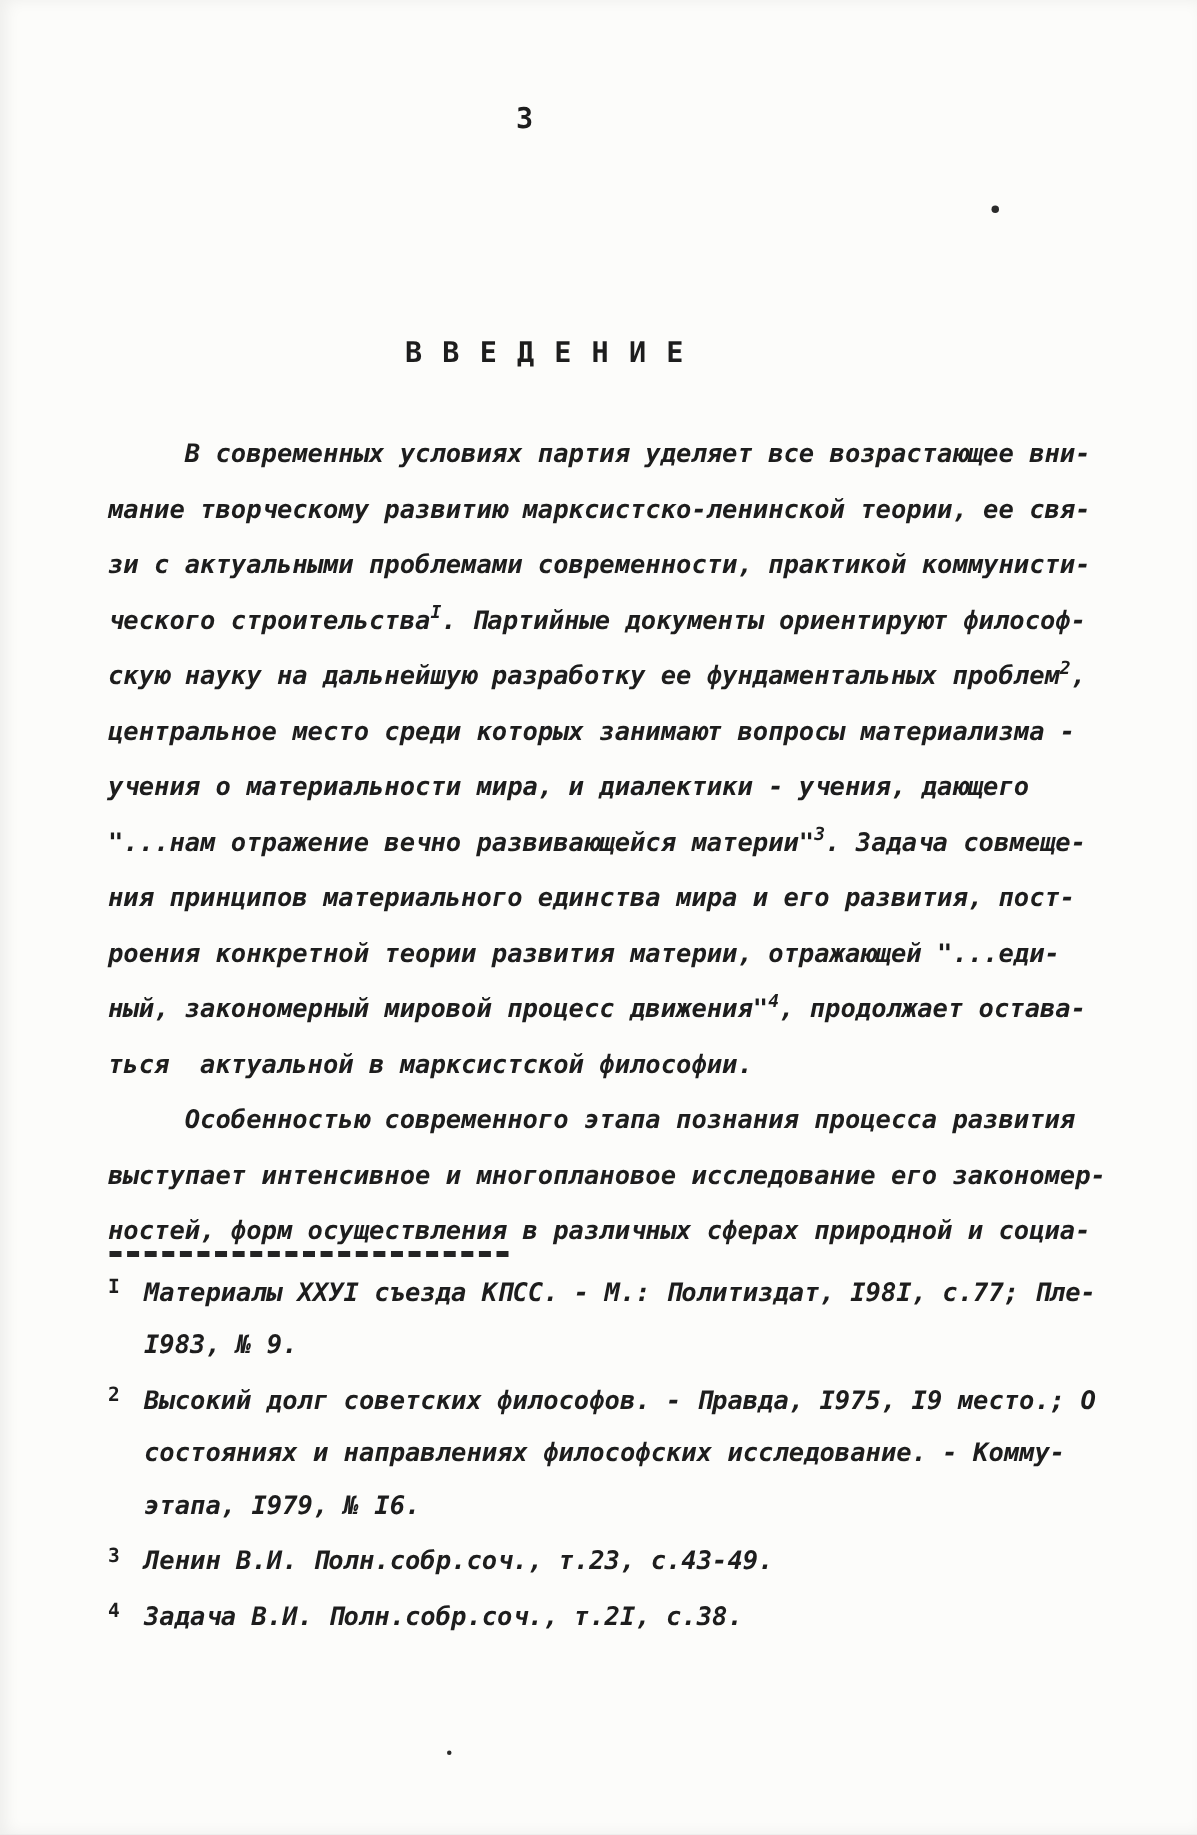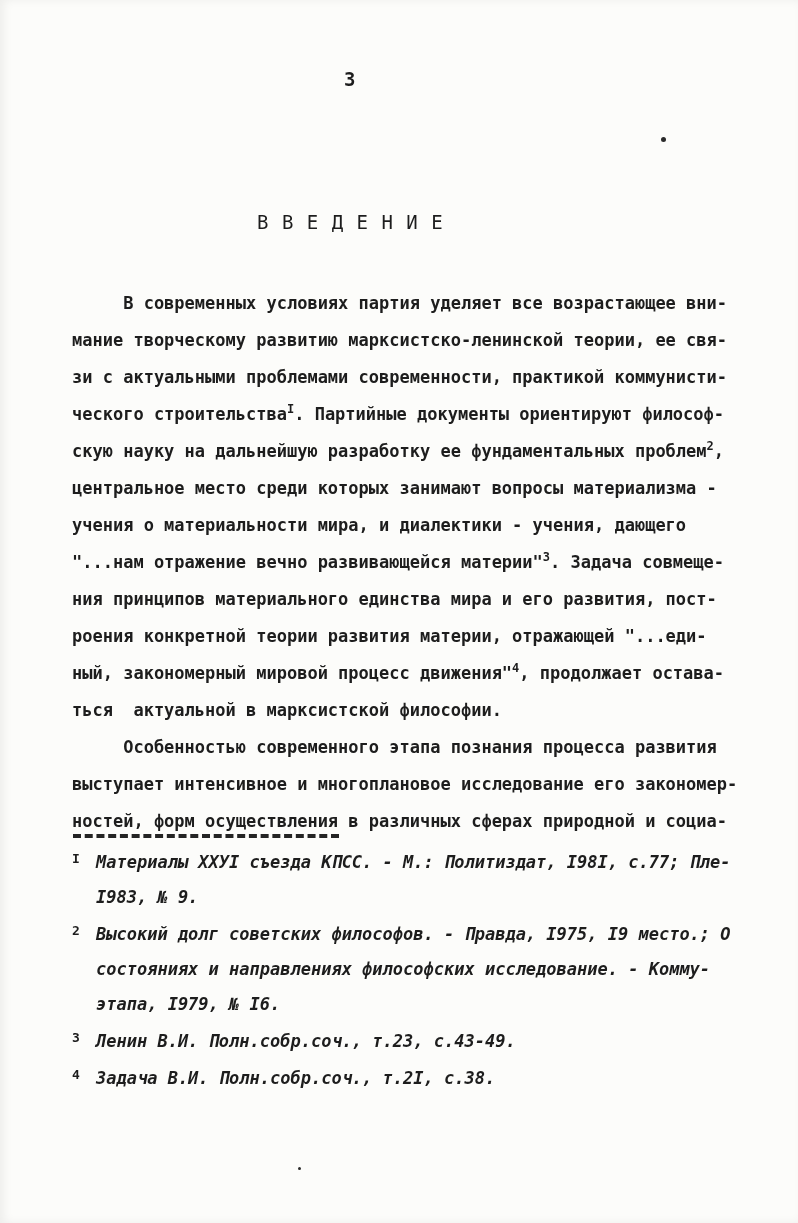--- a/index.html
+++ b/index.html
@@ -22,37 +22,38 @@
   .page-number {
     position: absolute;
     top: 68px;
     left: 344px;
     font-size: 19px;
   }
   .heading {
     position: absolute;
     top: 211px;
     left: 257px;
-    margin: 0;
+    margin: 13px;
     font-size: 19px;
-    font-weight: normal;
+    font-weight: bold;
     letter-spacing: 1px;
     white-space: pre;
   }
   .body-text {
     position: absolute;
     top: 285px;
     left: 72px;
     width: 706px;
     font-size: 17px;
     line-height: 37px;
     white-space: pre;
   }
   .body-text .line {
     height: 37px;
+    font-style: italic;
   }
   .sup {
     display: inline-block;
     font-size: 12px;
     position: relative;
     top: -7px;
     line-height: 0;
   }
   .footnote-sep {
     position: absolute;

